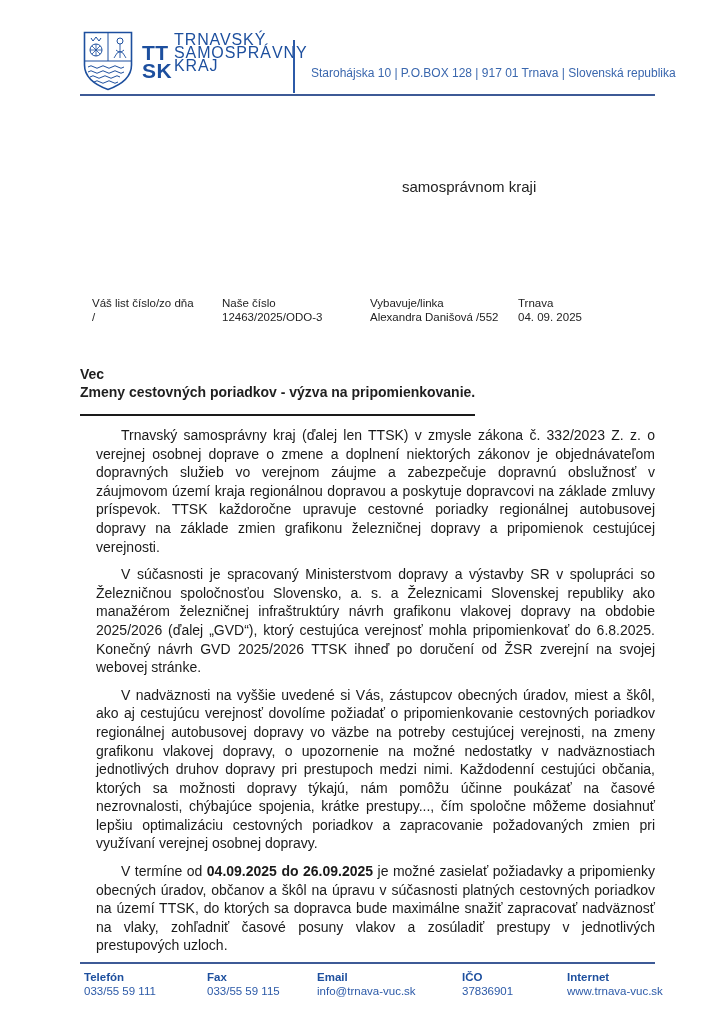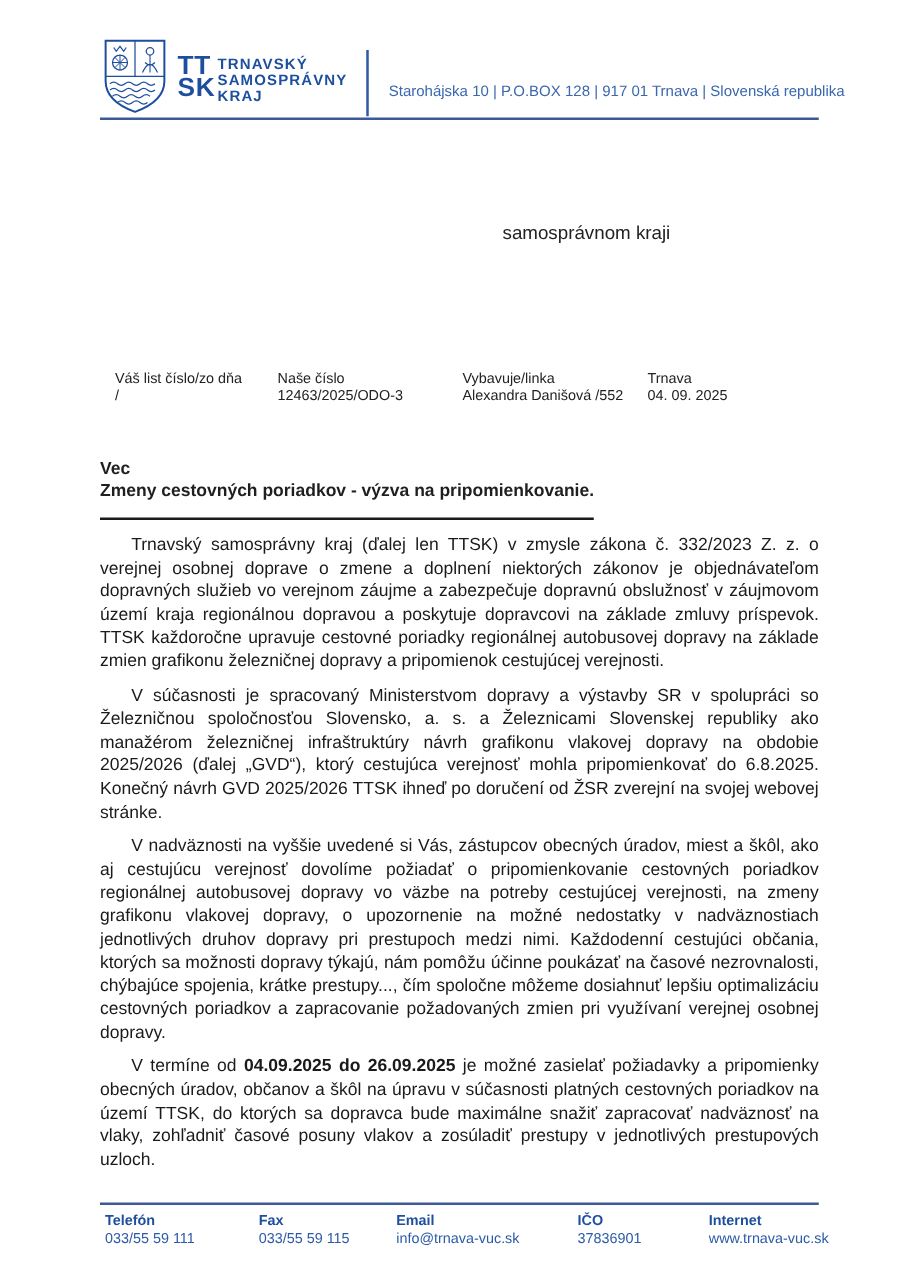--- a/index.html
+++ b/index.html
@@ -14,23 +14,23 @@
   }
 
   
   .coat { position: absolute; left: 83px; top: 31px; }
   .logo-abbr {
     position: absolute; left: 142px; top: 44px;
     color: #1d4f9e; font-weight: bold; font-size: 21px; line-height: 18px;
     letter-spacing: 0.5px;
   }
   .logo-name {
-    position: absolute; left: 174px; top: 45px;
-    color: #1d4f9e; font-size: 12px; line-height: 13px; letter-spacing: 0.9px;
-    font-weight: bold;
+    position: absolute; left: 174px; top: 33px;
+    color: #1d4f9e; font-size: 16px; line-height: 13px; letter-spacing: 0.9px;
+    font-weight: normal;
   }
   .v-divider {
     position: absolute; left: 293px; top: 40px; width: 2px; height: 53px;
     background: #2c5aa8;
   }
   .dept {
     position: absolute; left: 311px; top: 40px;
     color: #1d4f9e; font-weight: bold; font-size: 15px;
   }
   .dept-addr {
@@ -63,21 +63,21 @@
     border-bottom: 2px solid #1a1a1a;
     padding-bottom: 14px;
   }
 
   
   .letter-body {
     position: absolute; left: 80px; top: 426px; width: 575px;
     font-size: 14px; line-height: 18.6px; color: #1a1a1a;
   }
   .letter-body p {
-    margin: 0 0 9px 0;
+    margin: 0 0 9px 16px;
     text-align: justify;
     text-indent: 25px;
   }
   .letter-body p:last-child { margin-bottom: 0; }
 
   
   .foot-col { position: absolute; top: 970px; font-size: 11.5px; line-height: 14px; color: #2c5aa8; }
   .foot-col .lbl { font-weight: bold; color: #1d4f9e; }
   .foot-col-0 { left: 84px; }
   .foot-col-1 { left: 207px; }

